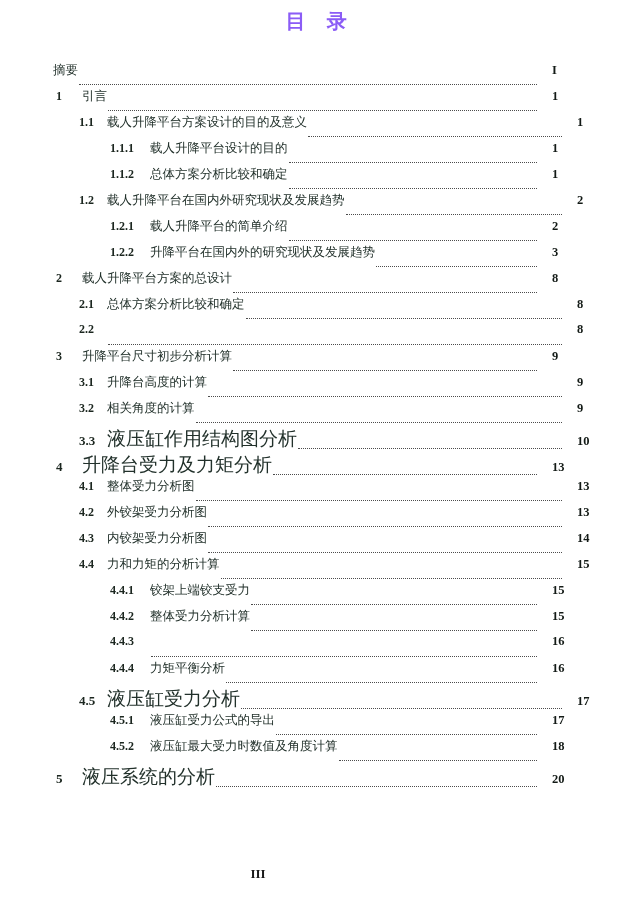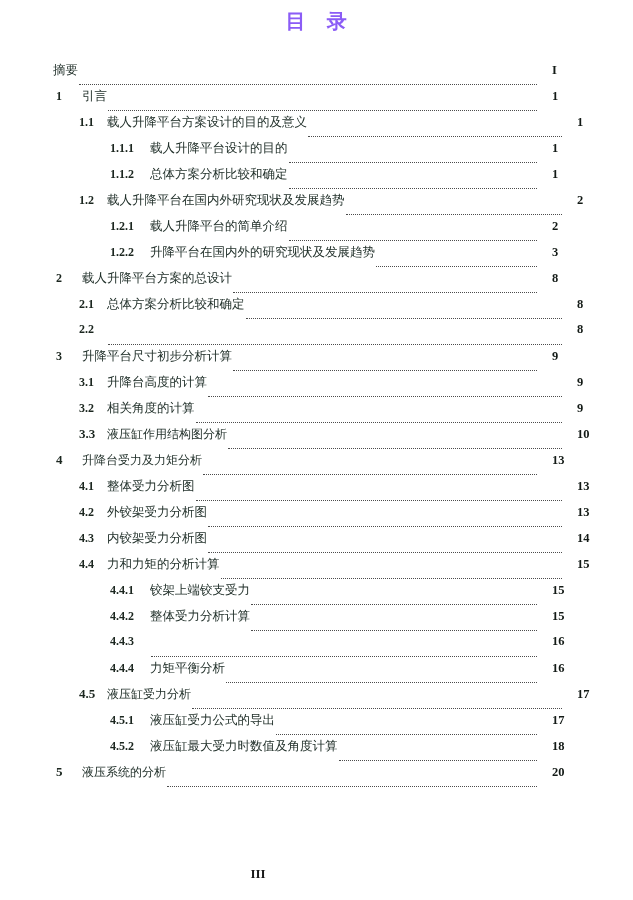--- a/index.html
+++ b/index.html
@@ -94,21 +94,21 @@
   .lvl2 { padding-left: 79px; padding-right: 20px; }
   .lvl2 .num { width: 28px; }
 
   .lvl3 { padding-left: 110px; padding-right: 45px; }
   .lvl3 .num { width: 40px; }
 
   .lvl0 { padding-left: 53px; padding-right: 45px; }
   .lvl0 .num { width: 0px; }
 
   
-  .big .label { font-size: 12px; }
+  .big .label { font-size: 19px; }
   .big .num { font-size: 13px; }
 
   
   .folio {
     position: absolute;
     bottom: 18px;
     left: 0;
     width: 516px;
     text-align: center;
     font-size: 13px;

